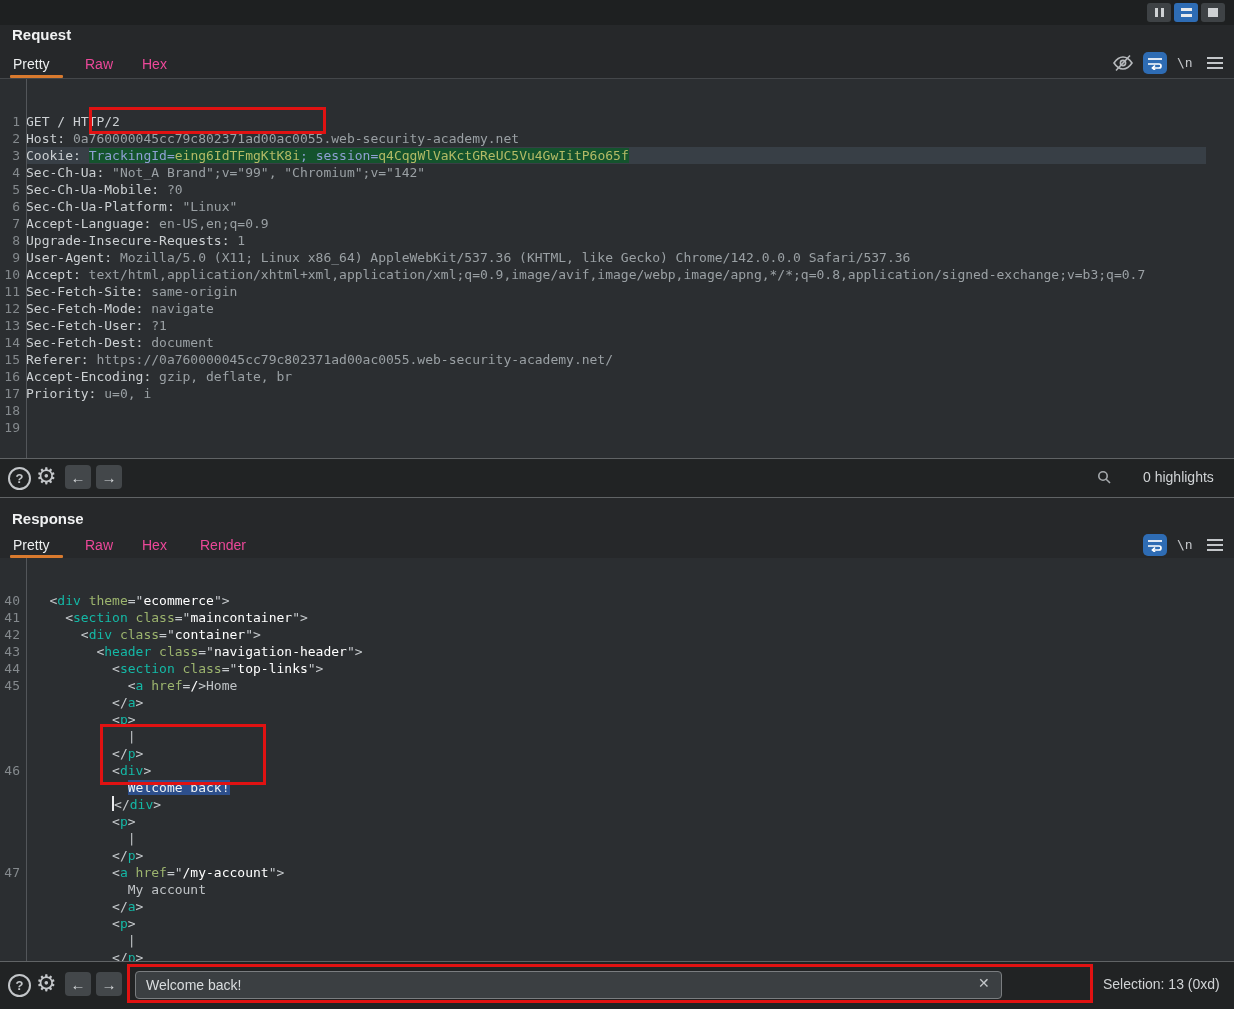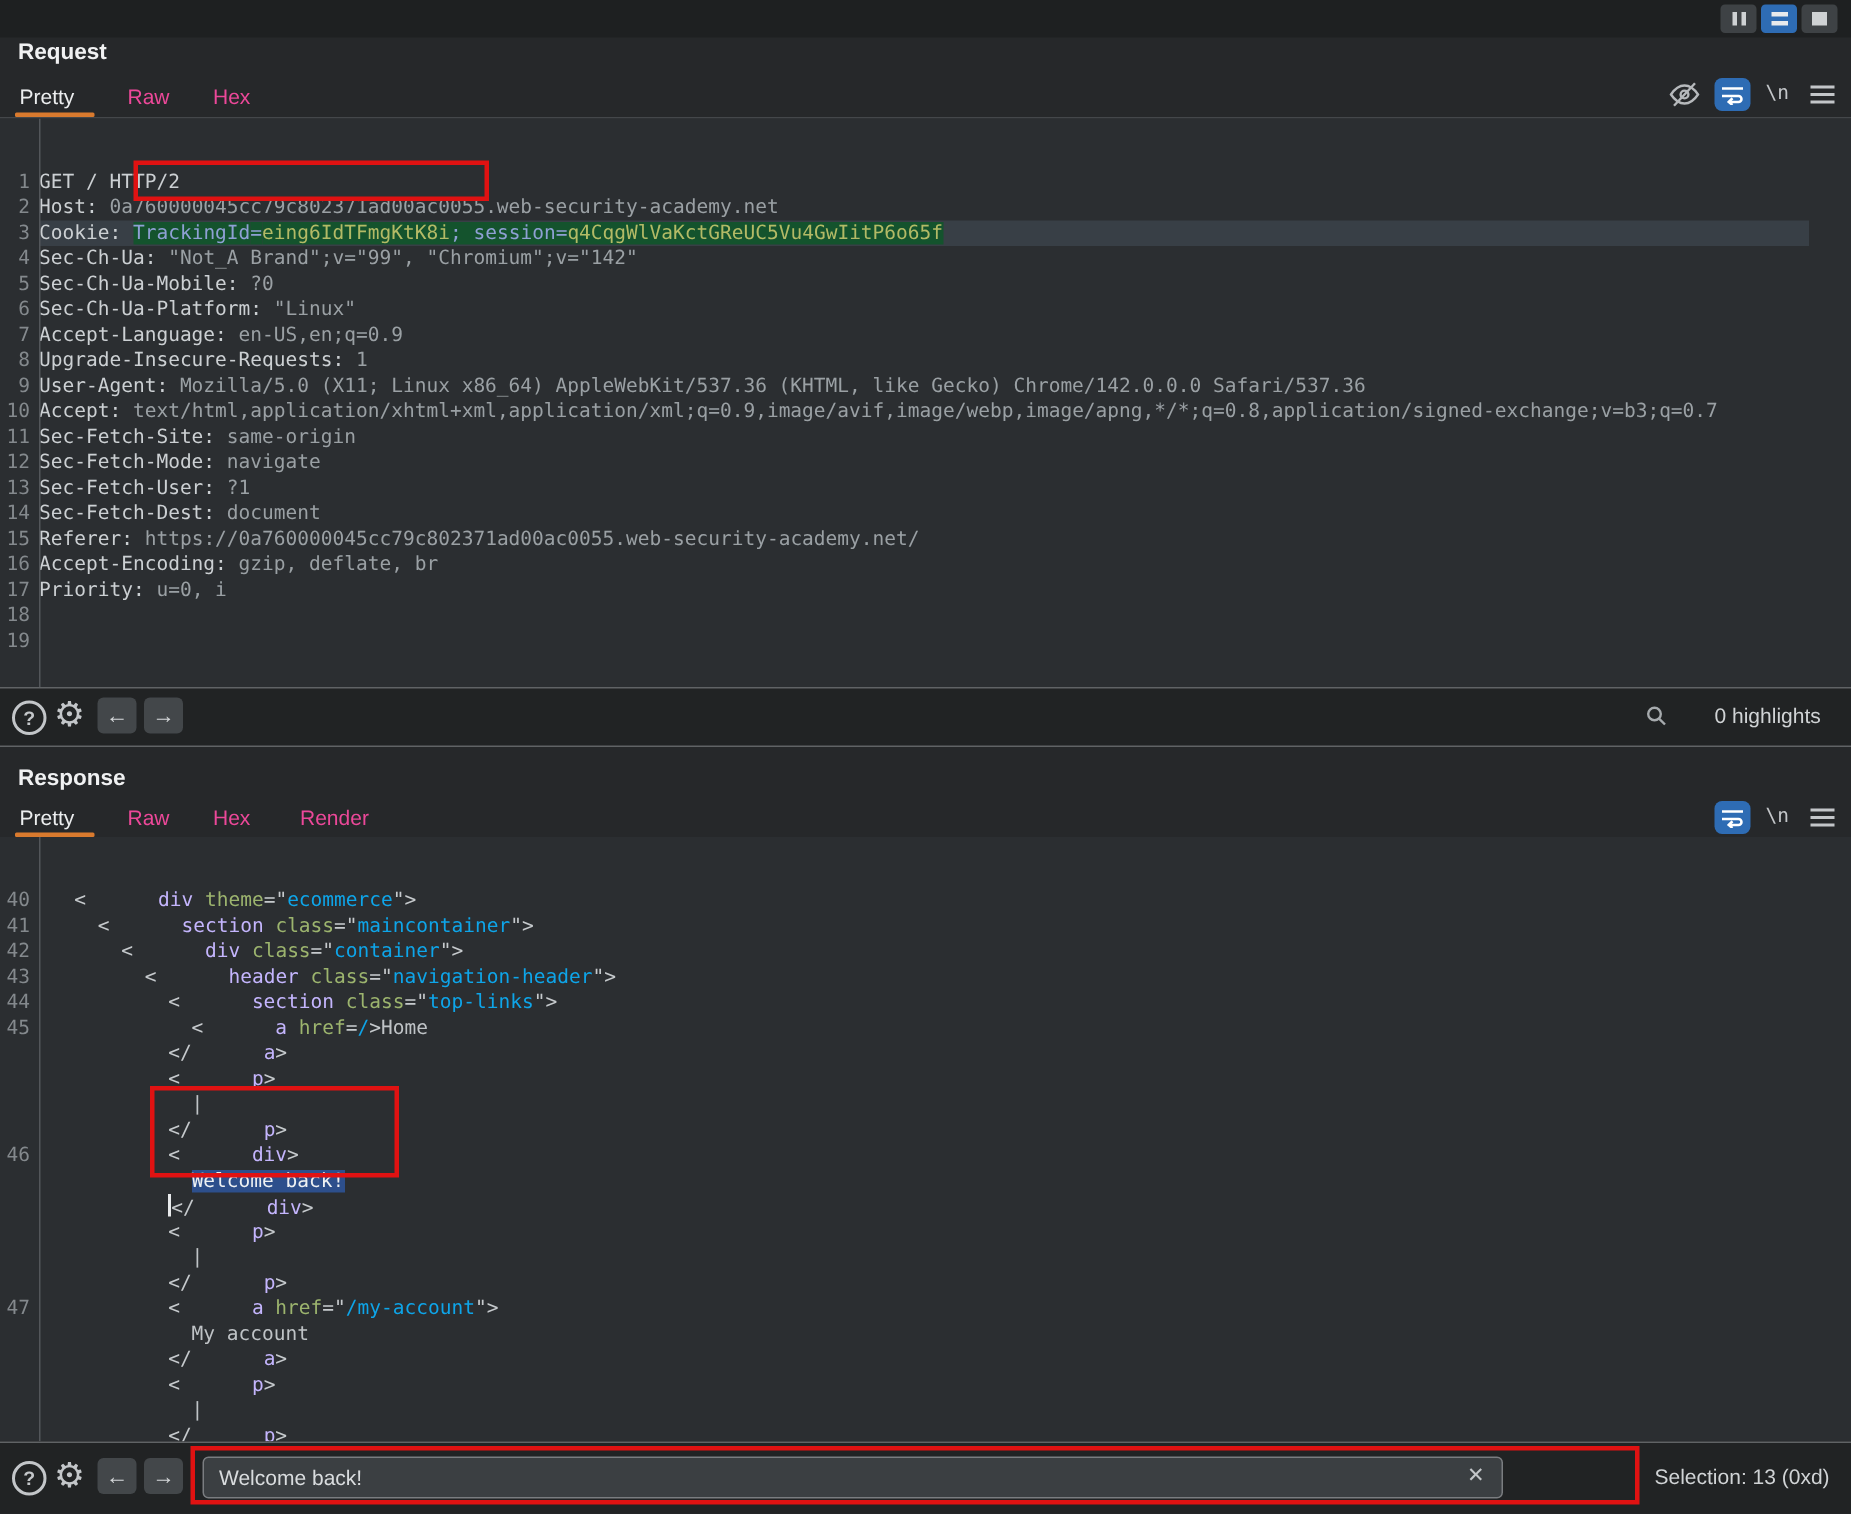--- a/index.html
+++ b/index.html
@@ -33,23 +33,23 @@
   .gutter{display:inline-block;width:20px;text-align:right;padding-right:6px;color:#84898d;
           vertical-align:top;}
   .code{display:inline-block;vertical-align:top;min-width:1180px;}
   .gutline{width:1px;background:#53565a;}
   .m,.hn{color:#ccd0d3;}
   .hv{color:#9aa0a4;}
   .ck{color:#8fa0d4;}
   .cv{color:#b3ba66;}
   .band{background:#14532d;}
   .br{color:#c6cacd;}
-  .tag{color:#c4b5fd;margin-left:48px;}
+  .tag{color:#14b8a6;}
   .attr{color:#9cb46e;}
-  .str{color:#0ea5e9;}
+  .str{color:#ffffff;}
   .txt{color:#bfc3c6;}
   .sel{color:#eef1f3;background:#2d4f8c;}
   .cursor{display:inline-block;width:0;border-left:2px solid #e8eaec;height:15px;vertical-align:-2px;}
 
   
   .searchbar{background:#212324;border-top:1px solid #606365;border-bottom:1px solid #606365;}
   .circle-q{width:19px;height:19px;border-radius:50%;border:2px solid #c3c6c9;color:#c3c6c9;
             font-size:13px;font-weight:bold;display:flex;align-items:center;justify-content:center;}
   .gear{font-size:23px;color:#c3c6c9;line-height:22px;}
   .navbtn{width:26px;height:24px;background:#43474a;border-radius:4px;color:#d5d8da;font-size:15px;

